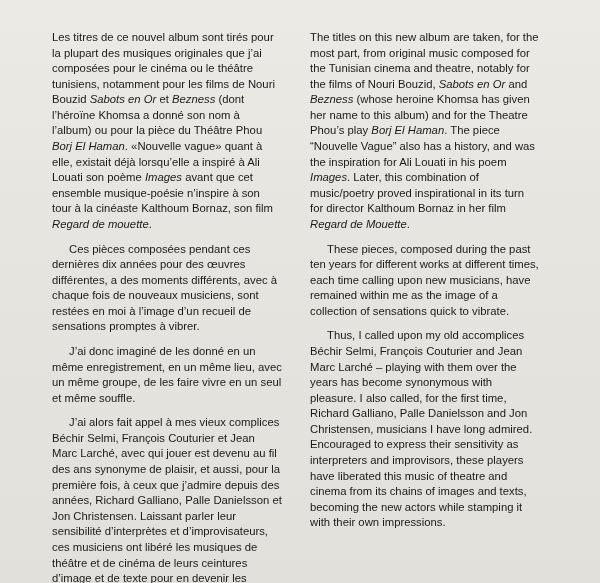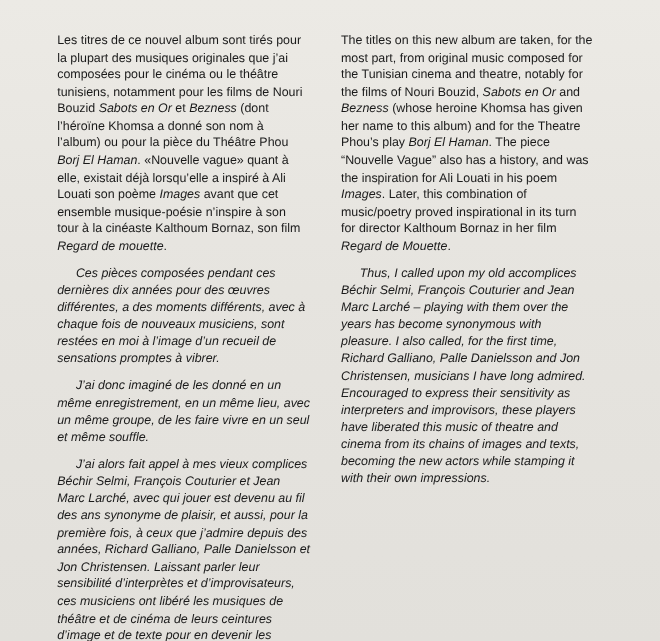--- a/index.html
+++ b/index.html
@@ -34,21 +34,20 @@
     text-align: left;
   }
   .col p {
     margin: 0 0 0 0;
   }
   .col p + p {
     margin-top: 9px;
   }
   .indent {
     text-indent: 17px;
-    font-style: italic;
   }
   .it {
   }
 </style>
 </head>
 <body>
 
 <div class="page">
   <div class="columns">
     <div class="col col-left">
@@ -56,17 +55,18 @@
           <p><span>Les titres de ce nouvel album sont tirés pour la plupart des musiques originales que j’ai composées pour le cinéma ou le théâtre tunisiens, notamment pour les films de Nouri Bouzid </span><em class="it">Sabots en Or</em><span> et </span><em class="it">Bezness</em><span> (dont l’héroïne Khomsa a donné son nom à l’album) ou pour la pièce du Théâtre Phou </span><em class="it">Borj El Haman</em><span>. «Nouvelle vague» quant à elle, existait déjà lorsqu’elle a inspiré à Ali Louati son poème </span><em class="it">Images</em><span> avant que cet ensemble musique-poésie n’inspire à son tour à la cinéaste Kalthoum Bornaz, son film </span><em class="it">Regard de mouette</em><span>.</span></p>
           <p class="indent"><span>Ces pièces composées pendant ces dernières dix années pour des œuvres différentes, a des moments différents, avec à chaque fois de nouveaux musiciens, sont restées en moi à l’image d’un recueil de sensations promptes à vibrer.</span></p>
           <p class="indent"><span>J’ai donc imaginé de les donné en un même enregistrement, en un même lieu, avec un même groupe, de les faire vivre en un seul et même souffle.</span></p>
           <p class="indent"><span>J’ai alors fait appel à mes vieux complices Béchir Selmi, François Couturier et Jean Marc Larché, avec qui jouer est devenu au fil des ans synonyme de plaisir, et aussi, pour la première fois, à ceux que j’admire depuis des années, Richard Galliano, Palle Danielsson et Jon Christensen. Laissant parler leur sensibilité d’interprètes et d’improvisateurs, ces musiciens ont libéré les musiques de théâtre et de cinéma de leurs ceintures d’image et de texte pour en devenir les nouveaux acteurs et y marquer leur empreinte.</span></p>
         </div>
 
     </div>
     <div class="col col-right">
       <div>
           <p><span>The titles on this new album are taken, for the most part, from original music composed for the Tunisian cinema and theatre, notably for the films of Nouri Bouzid, </span><em class="it">Sabots en Or</em><span> and </span><em class="it">Bezness</em><span> (whose heroine Khomsa has given her name to this album) and for the Theatre Phou’s play </span><em class="it">Borj El Haman</em><span>. The piece “Nouvelle Vague” also has a history, and was the inspiration for Ali Louati in his poem </span><em class="it">Images</em><span>. Later, this combination of music/poetry proved inspirational in its turn for director Kalthoum Bornaz in her film </span><em class="it">Regard de Mouette</em><span>.</span></p>
+          <p class="indent"><span>These pieces, composed during the past ten years for different works at different times, each time calling upon new musicians, have remained within me as the image of a collection of sensations quick to vibrate.</span></p>
           <p class="indent"><span>Thus, I called upon my old accomplices Béchir Selmi, François Couturier and Jean Marc Larché – playing with them over the years has become synonymous with pleasure. I also called, for the first time, Richard Galliano, Palle Danielsson and Jon Christensen, musicians I have long admired. Encouraged to express their sensitivity as interpreters and improvisors, these players have liberated this music of theatre and cinema from its chains of images and texts, becoming the new actors while stamping it with their own impressions.</span></p>
         </div>
     </div>
   </div>
 </div>
 
 </body></html>

